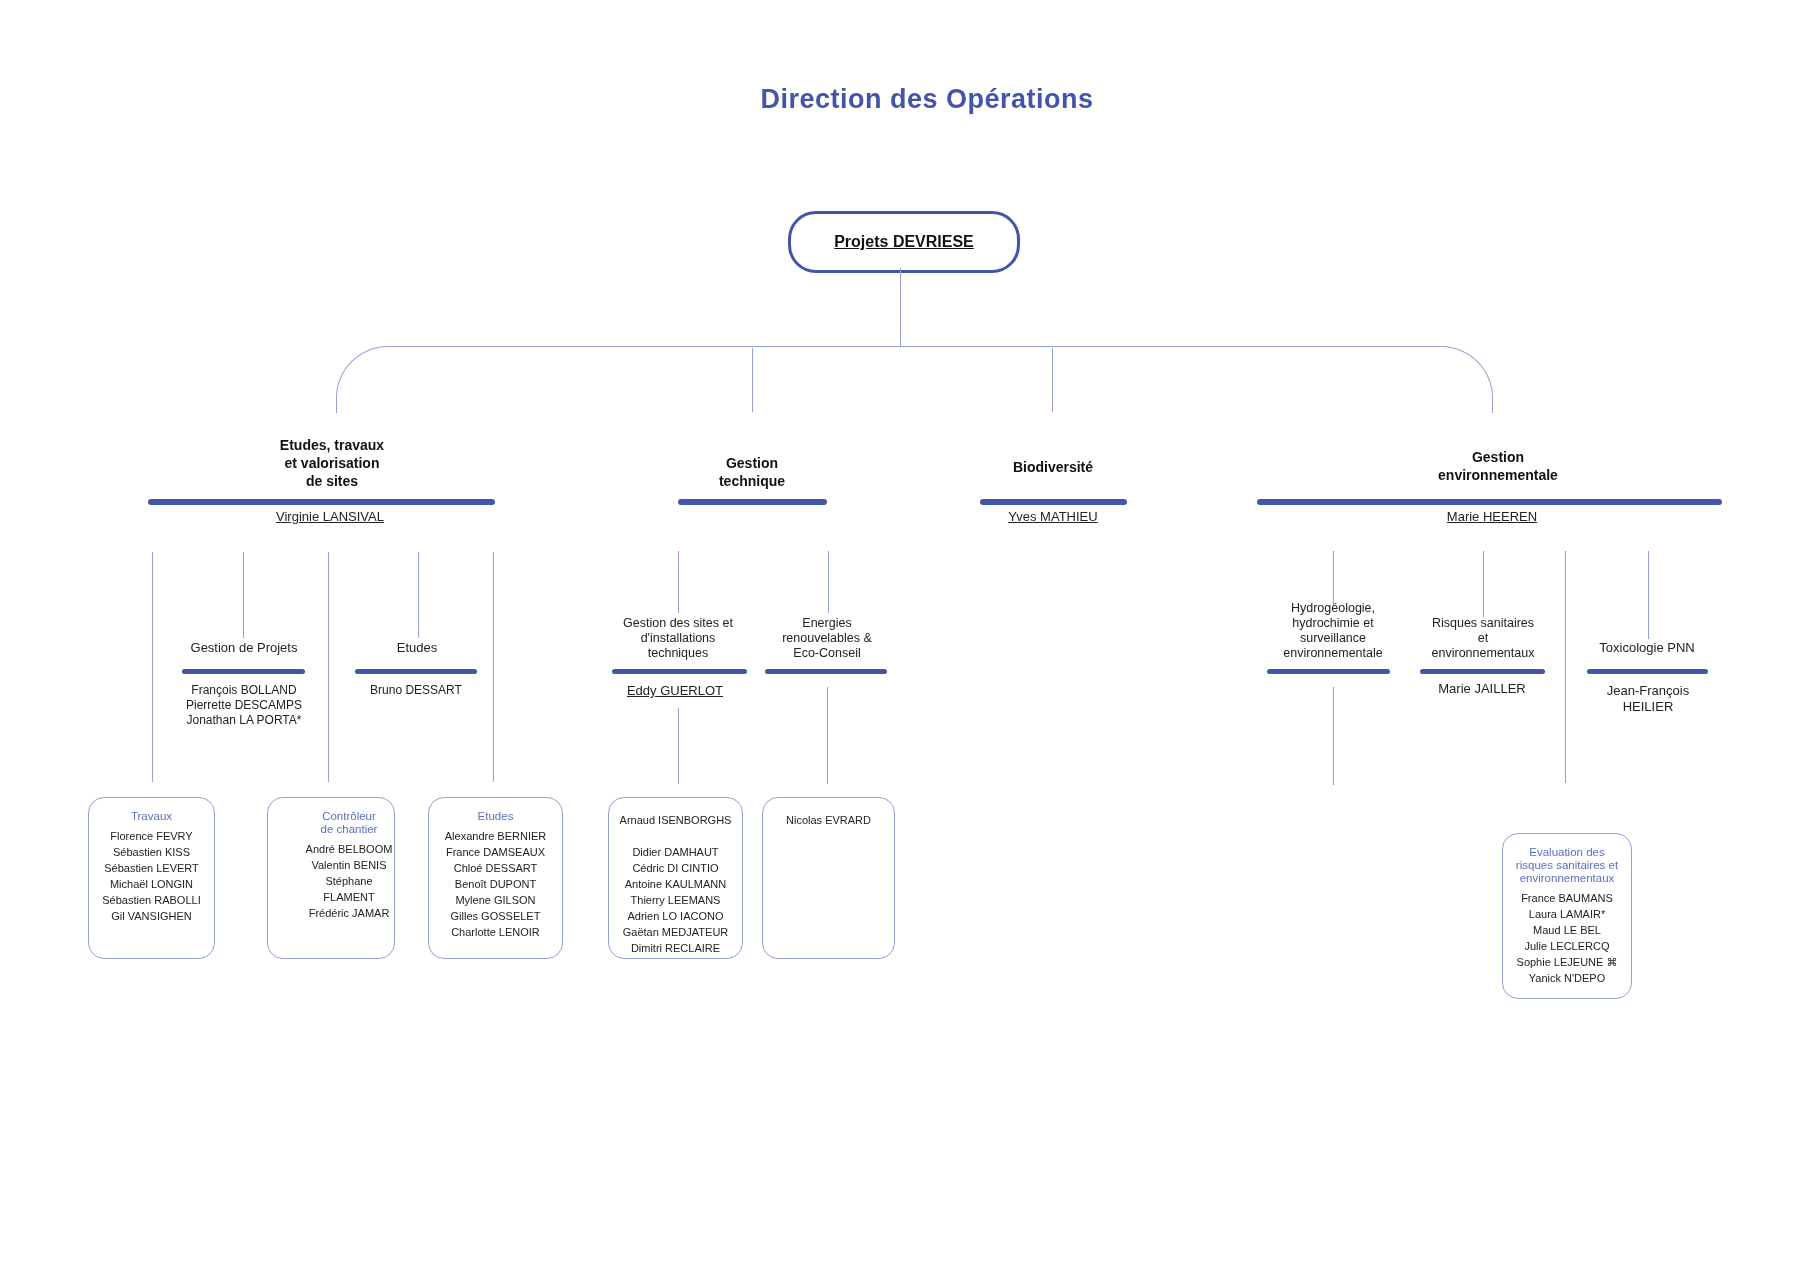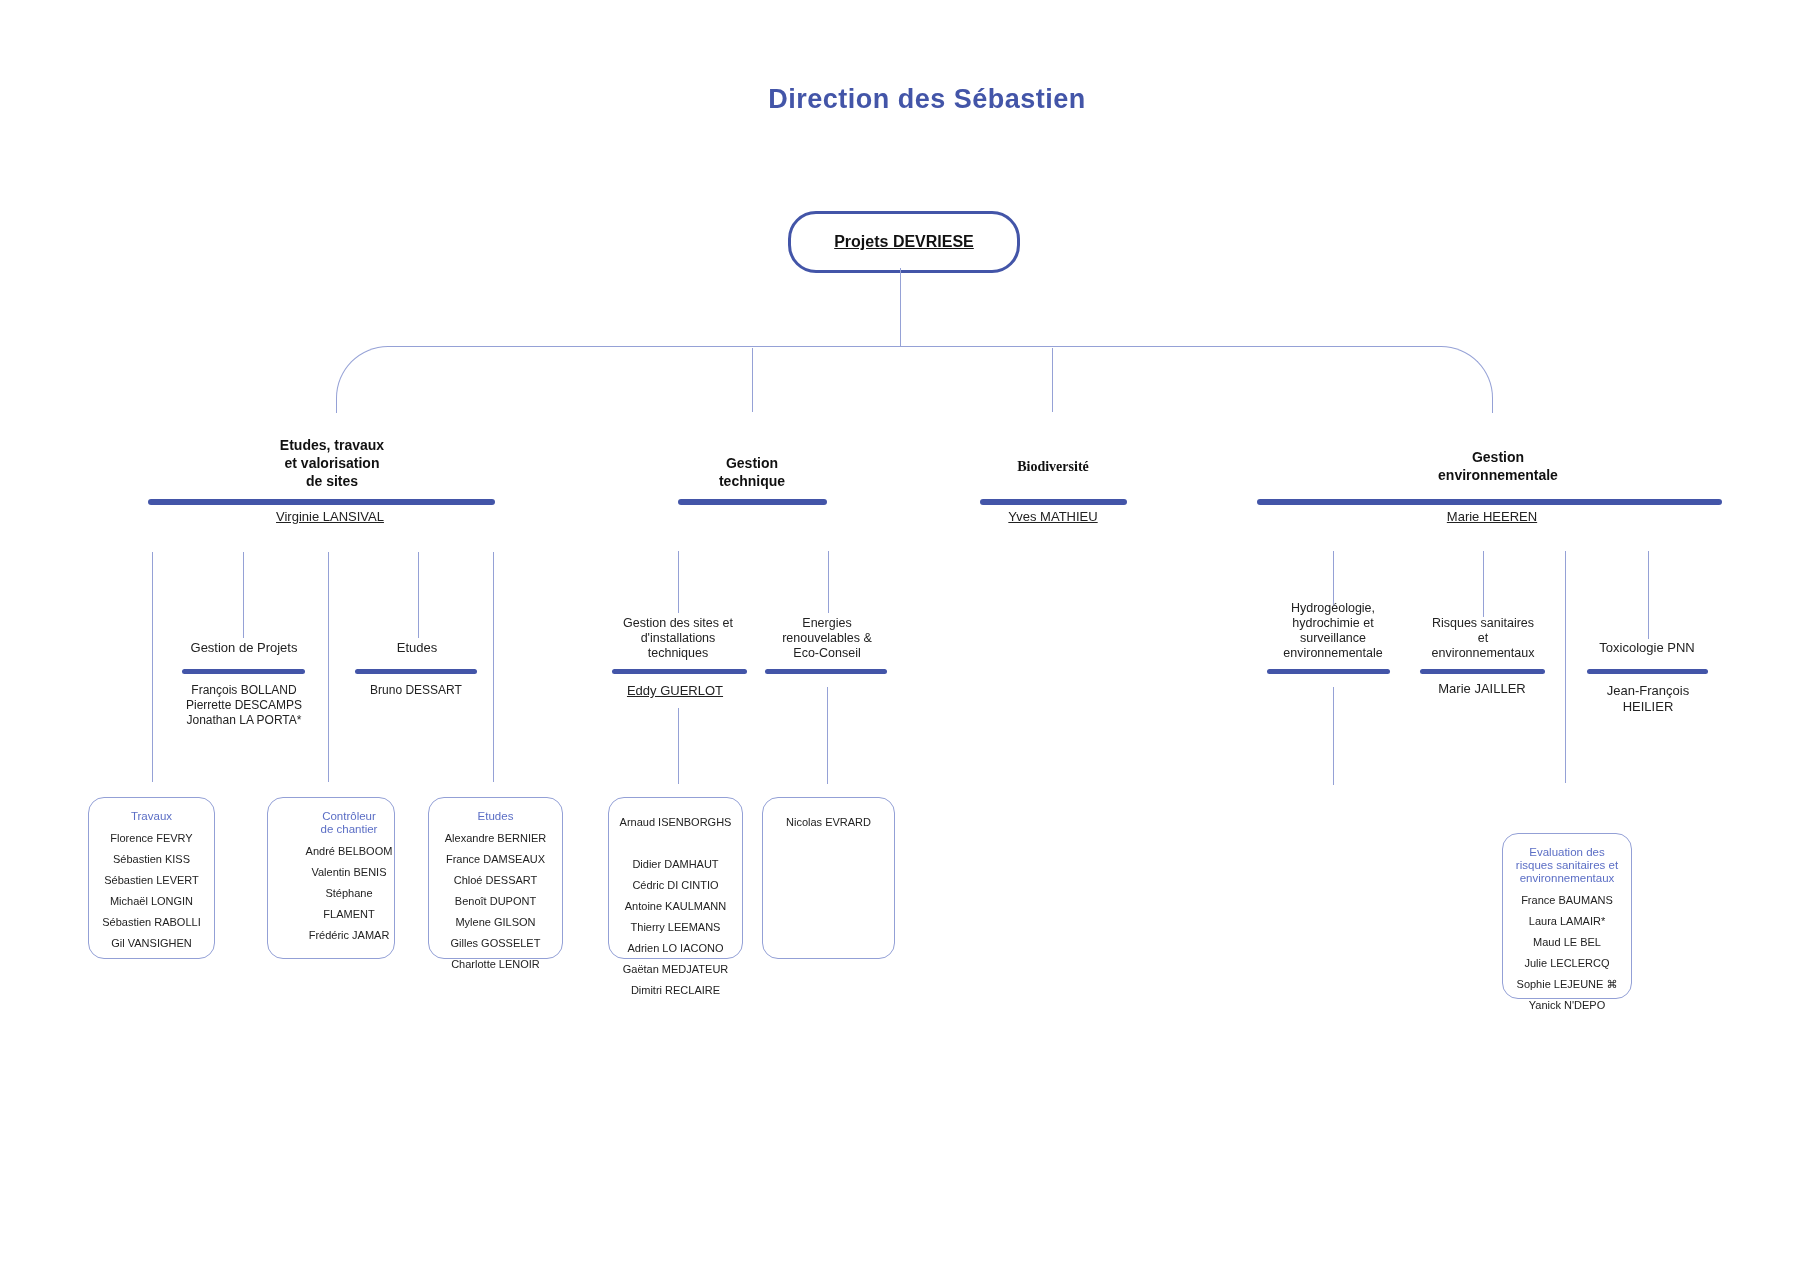--- a/index.html
+++ b/index.html
@@ -23,29 +23,29 @@
   .branch-title{font-size:14px;font-weight:bold;line-height:18px;color:#111;}
   .manager{font-size:13px;line-height:16px;color:#222;}
   .manager.und{text-decoration:underline;}
   .sub-title{font-size:12.5px;line-height:15px;color:#222;}
   .names{font-size:12px;line-height:15px;color:#222;}
   .tbox{
     border:1.4px solid #93a0d6;border-radius:16px 16px 16px 16px;background:#fff;
     text-align:center;box-sizing:border-box;padding-top:10px;
   }
   .tbox .ttitle{color:#5b6ec5;font-size:11.5px;line-height:13px;margin:2px 0 5px 0;}
-  .tbox .tnames{font-size:11px;line-height:21px;color:#222;}
+  .tbox .tnames{font-size:11px;line-height:16px;color:#222;}
   .tbox.noheader{padding-top:14px;}
 </style>
 </head>
 <body>
 
 <div class="canvas">
 
-  <div class="abs page-title center" style="left:427px;top:84px;width:1000px;">Direction des Sébastien</div>
+  <div class="abs page-title center" style="left:427px;top:84px;width:1000px;">Direction des Opérations</div>
 
   <div class="abs rootbox" style="left:788px;top:211px;width:226px;height:56px;">
     <span>Projets DEVRIESE</span>
   </div>
 
   <div class="abs vline" style="left:900px;top:268px;height:78px;"></div>
   <div class="abs rail" style="left:336px;top:346px;width:1155px;height:66px;"></div>
   <div class="abs vline" style="left:752px;top:348px;height:64px;"></div>
   <div class="abs vline" style="left:1052px;top:348px;height:64px;"></div>
 
@@ -128,21 +128,21 @@
 Antoine KAULMANN
 Thierry LEEMANS
 Adrien LO IACONO
 Gaëtan MEDJATEUR
 Dimitri RECLAIRE</div>
   </div>
   <div class="abs tbox noheader" style="left:762px;top:797px;width:133px;height:162px;">
     <div class="tnames pre">Nicolas EVRARD</div>
   </div>
 
-  <div class="abs branch-title center" style="left:953px;top:458px;width:200px;font-family:Liberation Serif, serif;">Biodiversité</div>
+  <div class="abs branch-title center" style="left:953px;top:458px;width:200px;">Biodiversité</div>
   <div class="abs bar" style="left:980px;top:499px;width:147px;"></div>
   <div class="abs manager und center" style="left:953px;top:509px;width:200px;">Yves MATHIEU</div>
 
   <div class="abs branch-title center pre" style="left:1373px;top:448px;width:250px;">Gestion
 environnementale</div>
   <div class="abs bar" style="left:1257px;top:499px;width:465px;"></div>
   <div class="abs manager und center" style="left:1392px;top:509px;width:200px;">Marie HEEREN</div>
 
   <div class="abs vline" style="left:1333px;top:551px;height:54px;"></div>
   <div class="abs vline" style="left:1483px;top:551px;height:66px;"></div>

